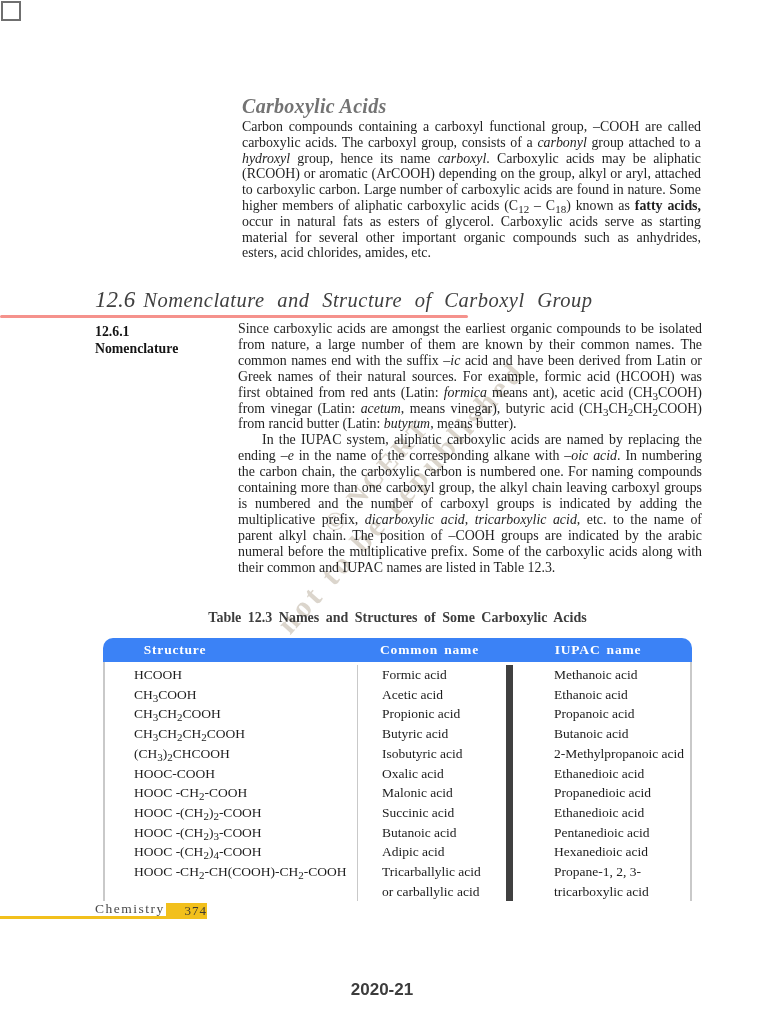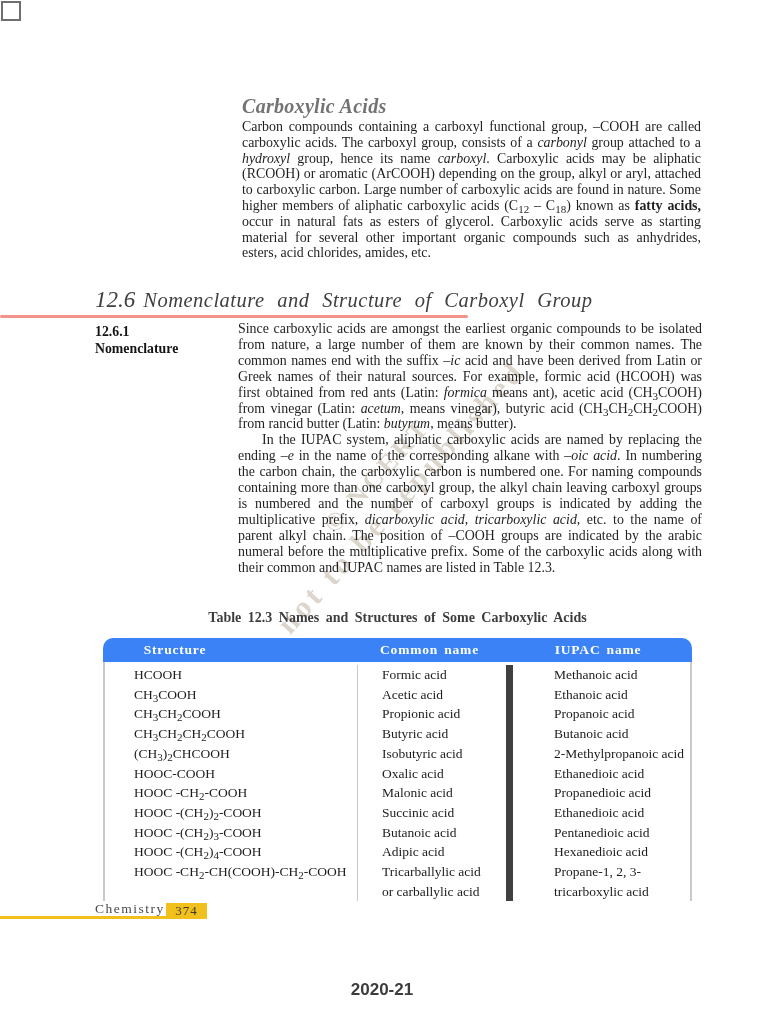--- a/index.html
+++ b/index.html
@@ -78,21 +78,21 @@
   .tc.c2 { width:149px; padding-left:24px; border-left:1px solid #c9c9c9; }
   .tc.c3 { flex:1; padding-left:41px; border-left:7px solid #404040; }
   
   .footer-rule { position:absolute; left:0; top:916px; width:168px; height:3px; background:#f2c01c; }
   .footer-book {
     position:absolute; left:95px; top:901px; font-size:13.5px;
     letter-spacing:1.5px; color:#4a4a4a;
   }
   .page-badge {
     position:absolute; left:166px; top:903px; width:41px; height:16px;
-    background:#f2c01c; text-align:center; font-size:13px; line-height:16px;
+    background:#f2c01c; text-align:right; font-size:13px; line-height:16px;
     color:#3e3a30; letter-spacing:1px;
   }
   .year-mark {
     position:absolute; left:0; right:0; top:980px; text-align:center;
     font-family:"Liberation Sans", sans-serif; font-weight:bold;
     font-size:17px; color:#3c3c3c;
   }
 </style>
 </head>
 <body>

